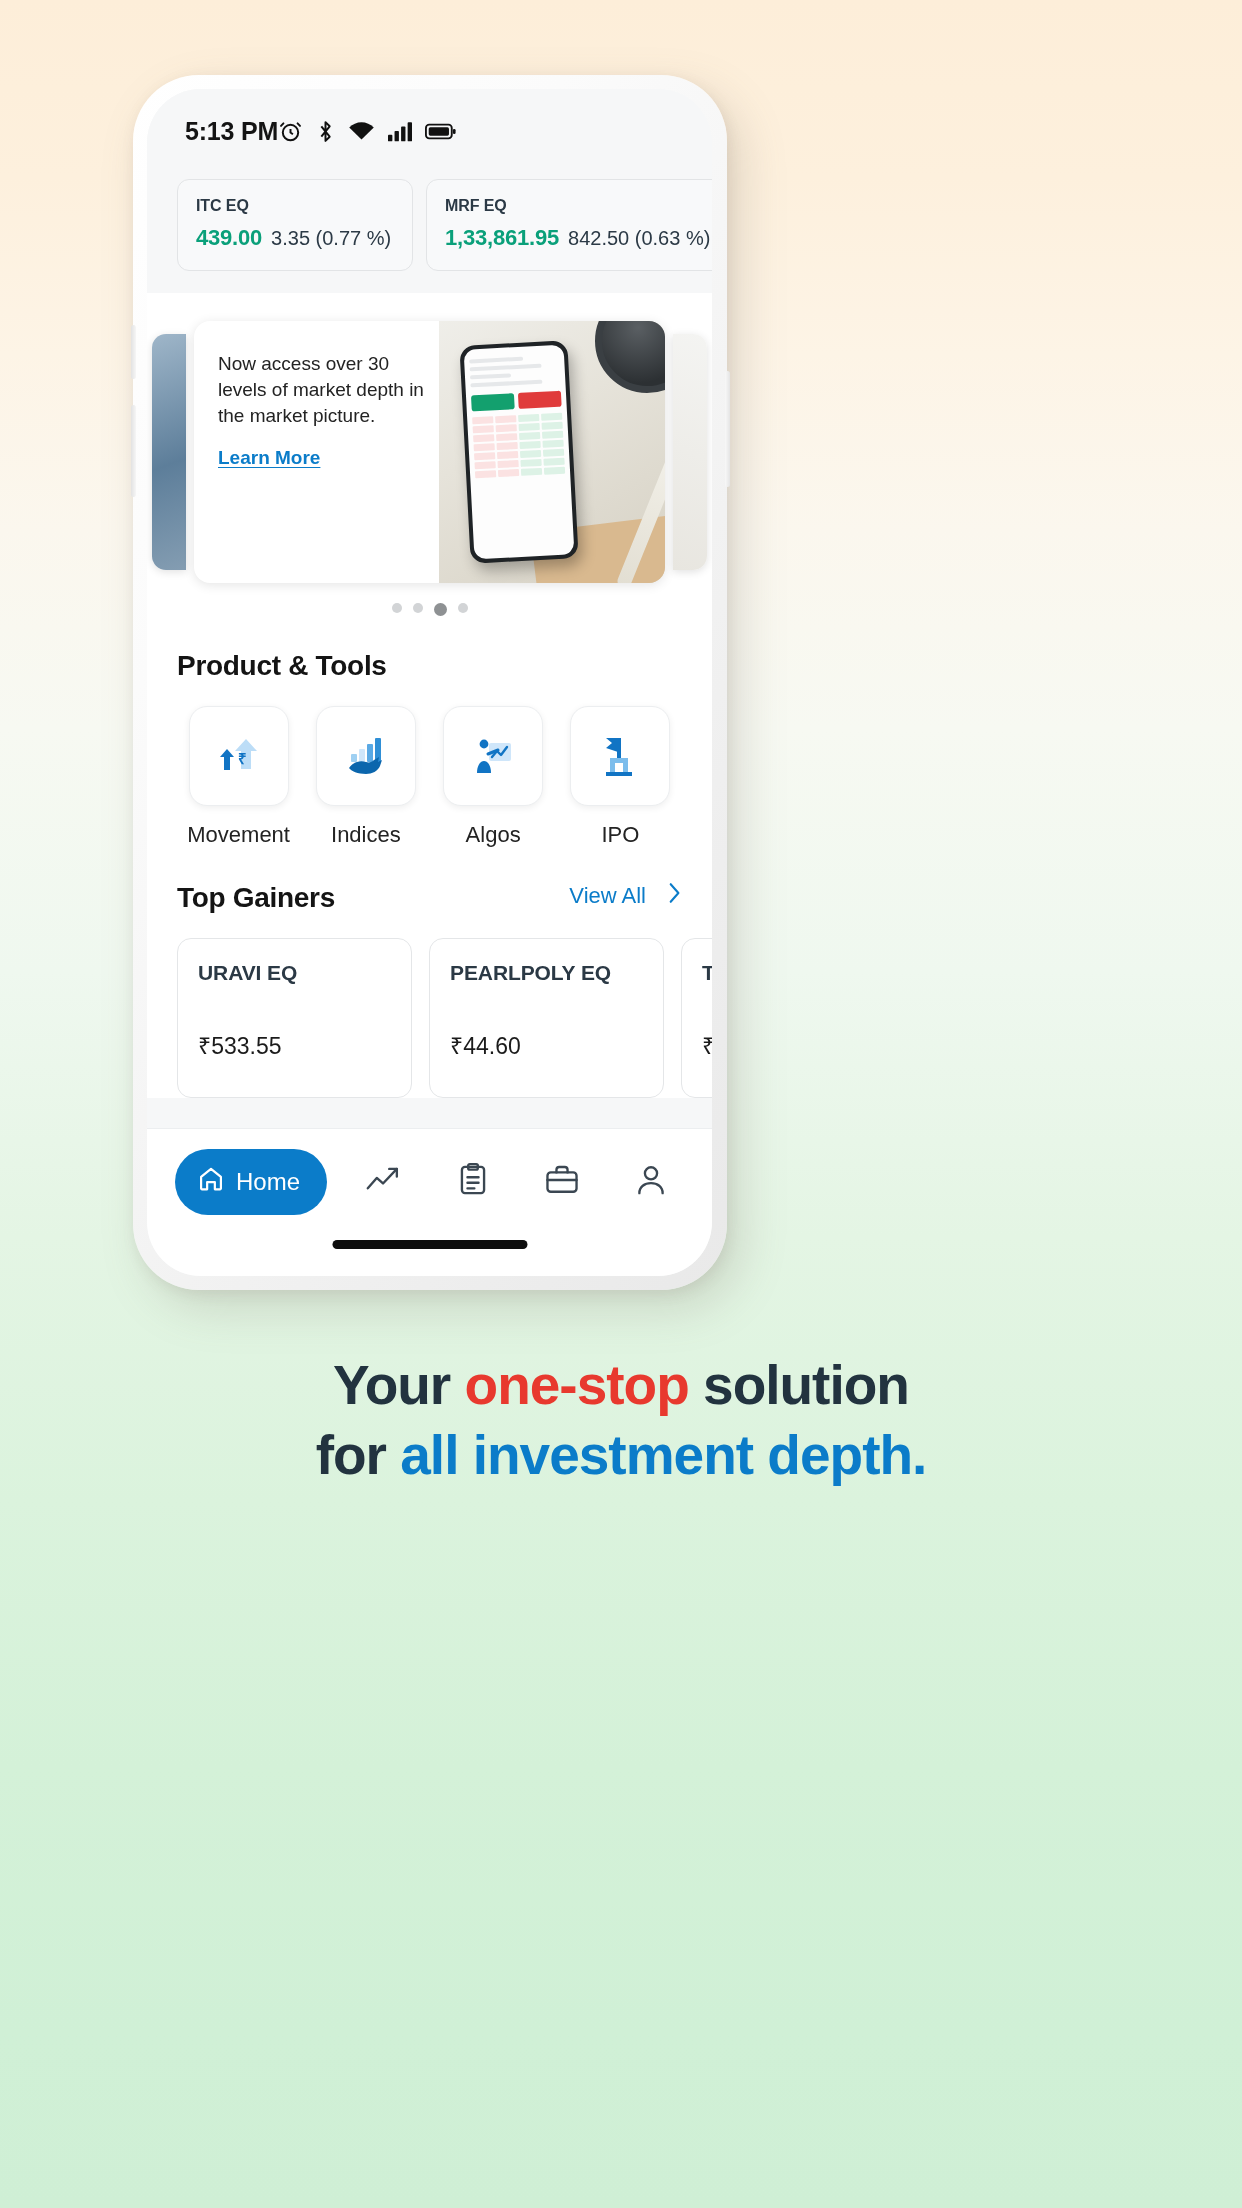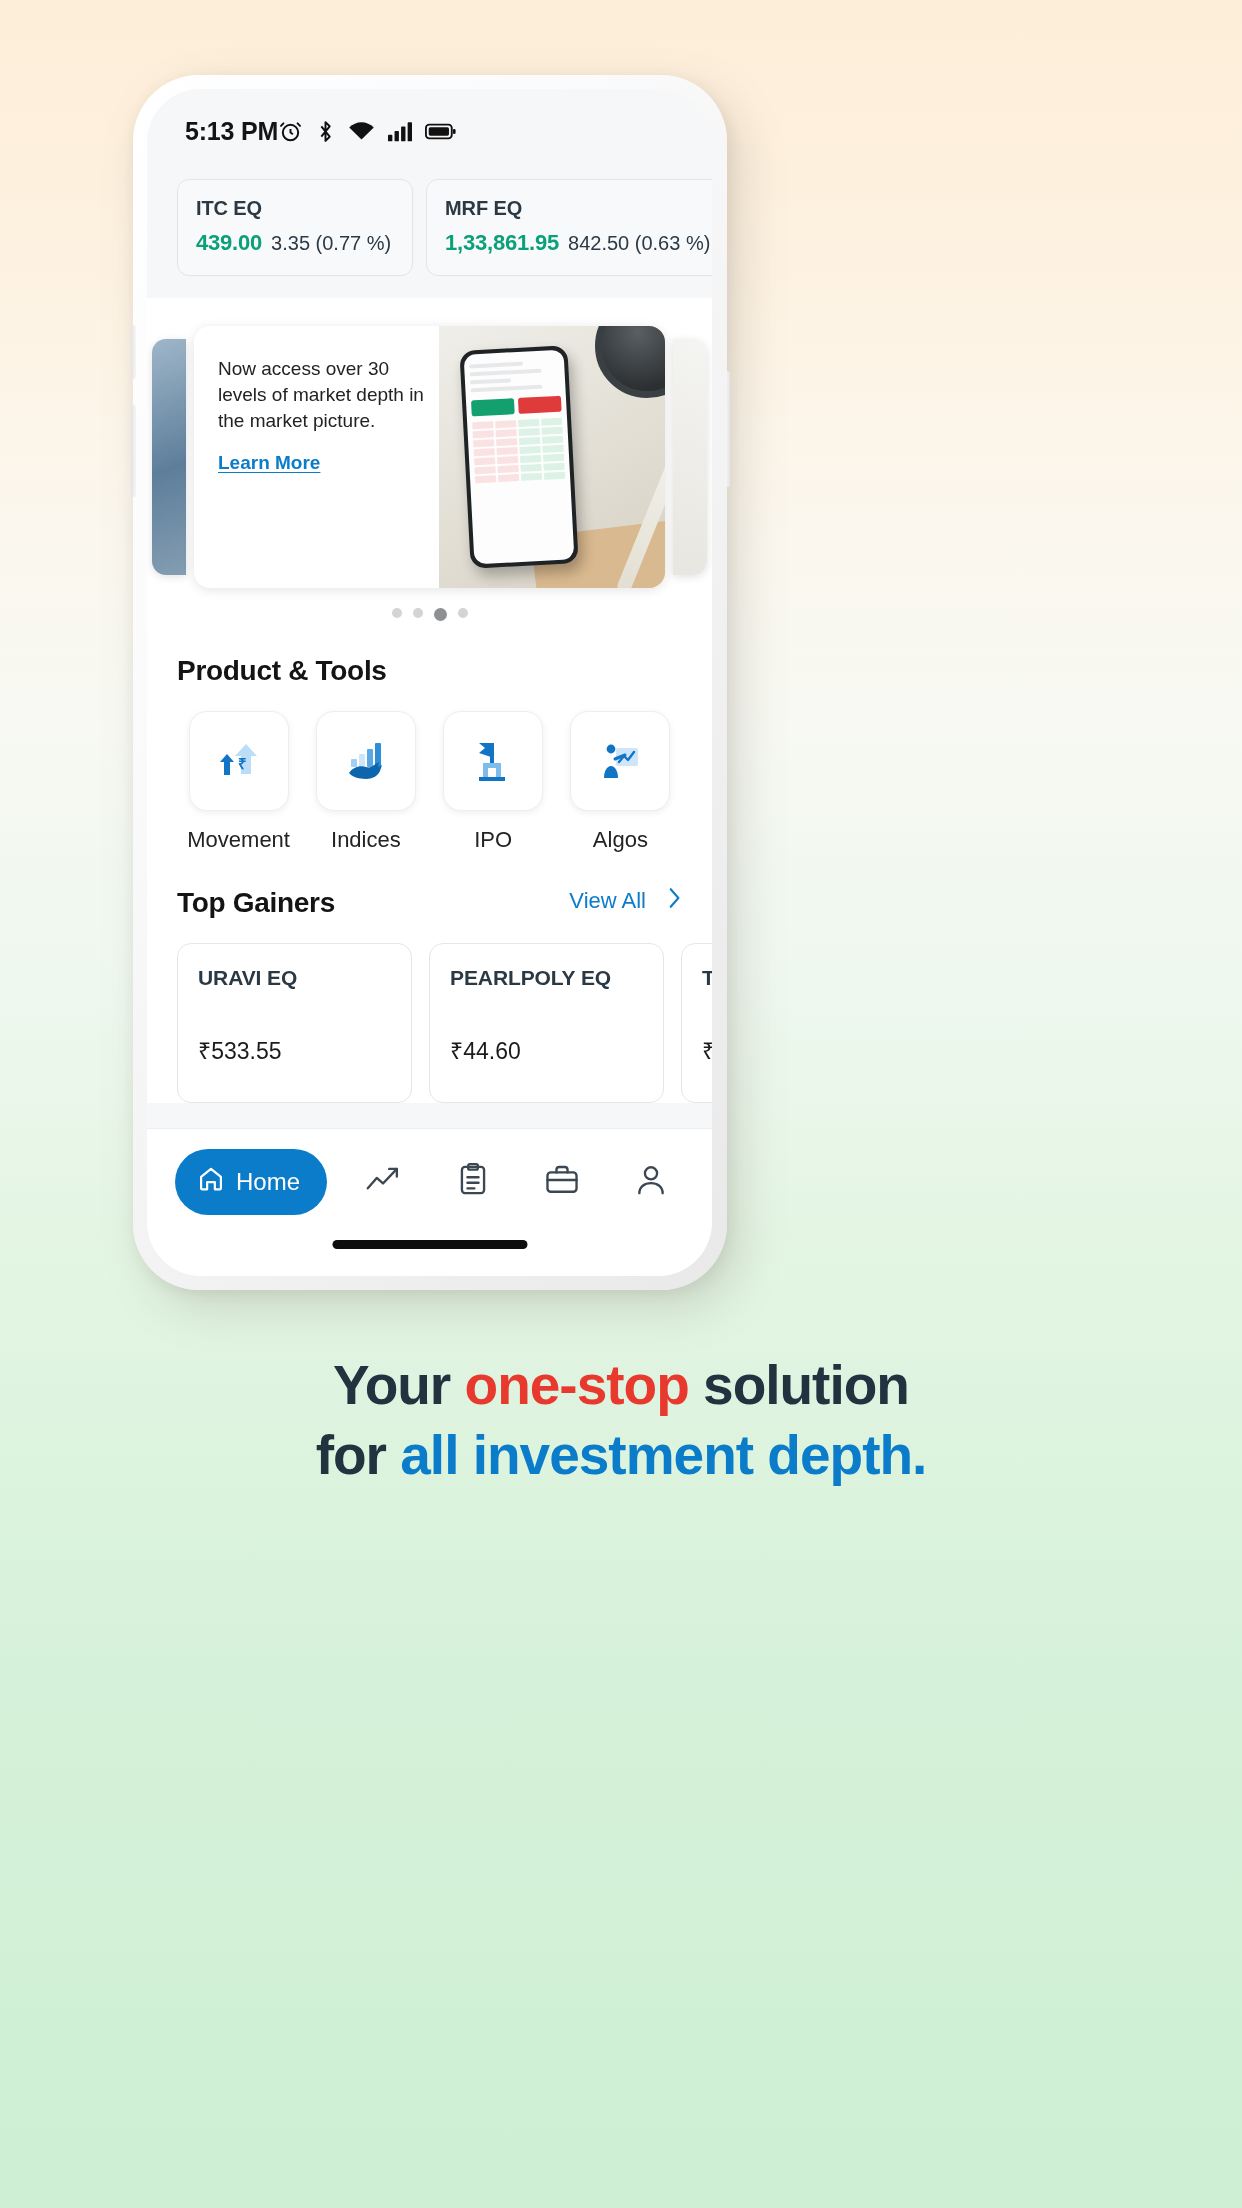--- a/index.html
+++ b/index.html
@@ -88,21 +88,21 @@
     border: 1px solid #e2e4e6;
     border-radius: 12px;
     background: #f8f9fa;
     padding: 17px 18px 19px 18px;
     min-width: 236px;
     flex: 0 0 auto;
   }
   .wl-card:first-child { margin-left: 30px; }
   .wl-card + .wl-card { margin-left: 13px; }
   .wl-name {
-    font-size: 20px; font-weight: 700;
+    font-size: 16px; font-weight: 700;
     color: #2b3945; letter-spacing: -0.1px;
     margin-bottom: 10px;
   }
   .wl-row { display:flex; align-items:baseline; gap:9px; }
   .wl-price { font-size: 22px; font-weight: 700; color: #0aa07a; letter-spacing:-0.2px; }
   .wl-chg { font-size: 20px; font-weight: 400; color: #2c3a46; }
 
   
   .welcome {
     padding: 2px 0 30px 30px;
@@ -458,41 +458,41 @@
                 <rect x="37" y="10" width="6" height="24" rx="1" fill="#2f8fd6"></rect>
                 <path d="M11 40c4-6 11-8 17-6 3 1 6 0 8-2l5-3-1 5 4-2-2 6c-2 5-8 8-14 8-8 0-15-3-17-6z" fill="#0b66ad"></path>
               </svg>
             </div>
             <div class="tool-label">Indices</div>
           </div>
 
           <div class="tool">
             <div class="tool-tile">
               <svg width="56" height="56" viewBox="0 0 56 56" fill="none">
+                <rect x="24" y="15" width="22" height="18" rx="2" fill="#cfe6fa"></rect>
+                <path d="M27 29l5-6 4 4 6-8" stroke="#1174c4" stroke-width="2.4" fill="none" stroke-linecap="round" stroke-linejoin="round"></path>
+                <circle cx="19" cy="16" r="4.4" fill="#1174c4"></circle>
+                <path d="M12 45c0-7 3-12 7-12s7 5 7 12z" fill="#1174c4"></path>
+                <path d="M23 26l10-4" stroke="#1174c4" stroke-width="3" stroke-linecap="round"></path>
+              </svg>
+            </div>
+            <div class="tool-label">Algos</div>
+          </div>
+
+          <div class="tool">
+            <div class="tool-tile">
+              <svg width="56" height="56" viewBox="0 0 56 56" fill="none">
                 <path d="M26 10v14l-12-4 6-5-6-5z" fill="#1174c4"></path>
                 <rect x="25" y="10" width="4" height="34" fill="#1174c4"></rect>
                 <path d="M18 30h18v14H18z" fill="#7cbdec"></path>
                 <path d="M14 44h26v4H14z" fill="#1174c4"></path>
                 <rect x="23" y="35" width="8" height="9" fill="#fff"></rect>
               </svg>
             </div>
             <div class="tool-label">IPO</div>
-          </div>
-
-          <div class="tool">
-            <div class="tool-tile">
-              <svg width="56" height="56" viewBox="0 0 56 56" fill="none">
-                <rect x="24" y="15" width="22" height="18" rx="2" fill="#cfe6fa"></rect>
-                <path d="M27 29l5-6 4 4 6-8" stroke="#1174c4" stroke-width="2.4" fill="none" stroke-linecap="round" stroke-linejoin="round"></path>
-                <circle cx="19" cy="16" r="4.4" fill="#1174c4"></circle>
-                <path d="M12 45c0-7 3-12 7-12s7 5 7 12z" fill="#1174c4"></path>
-                <path d="M23 26l10-4" stroke="#1174c4" stroke-width="3" stroke-linecap="round"></path>
-              </svg>
-            </div>
-            <div class="tool-label">Algos</div>
           </div>
         </div>
 
         <div class="sec-head">
           <div class="sec-title">Top Gainers</div>
           <div class="sec-link">
             <span>View All</span>
             <span>
               <svg width="16" height="22" viewBox="0 0 12 20" fill="none" stroke="#0b7cc9" stroke-width="1.9" stroke-linecap="round" stroke-linejoin="round">
                   <path d="M3 2l7 8-7 8"></path>

